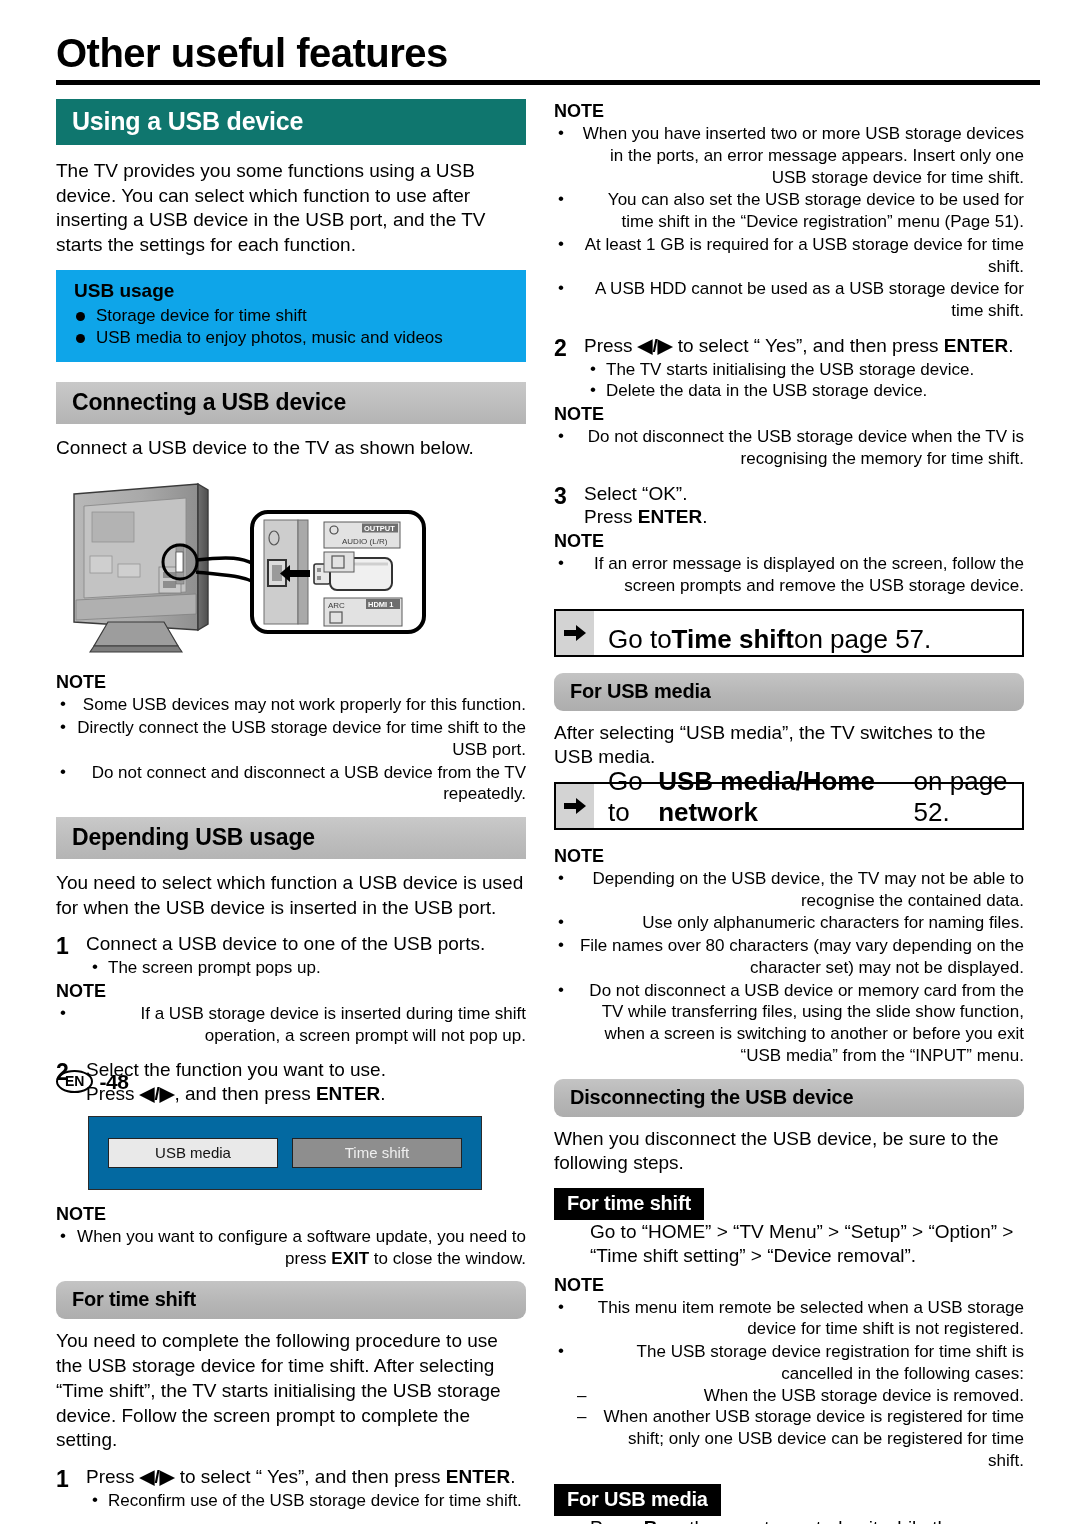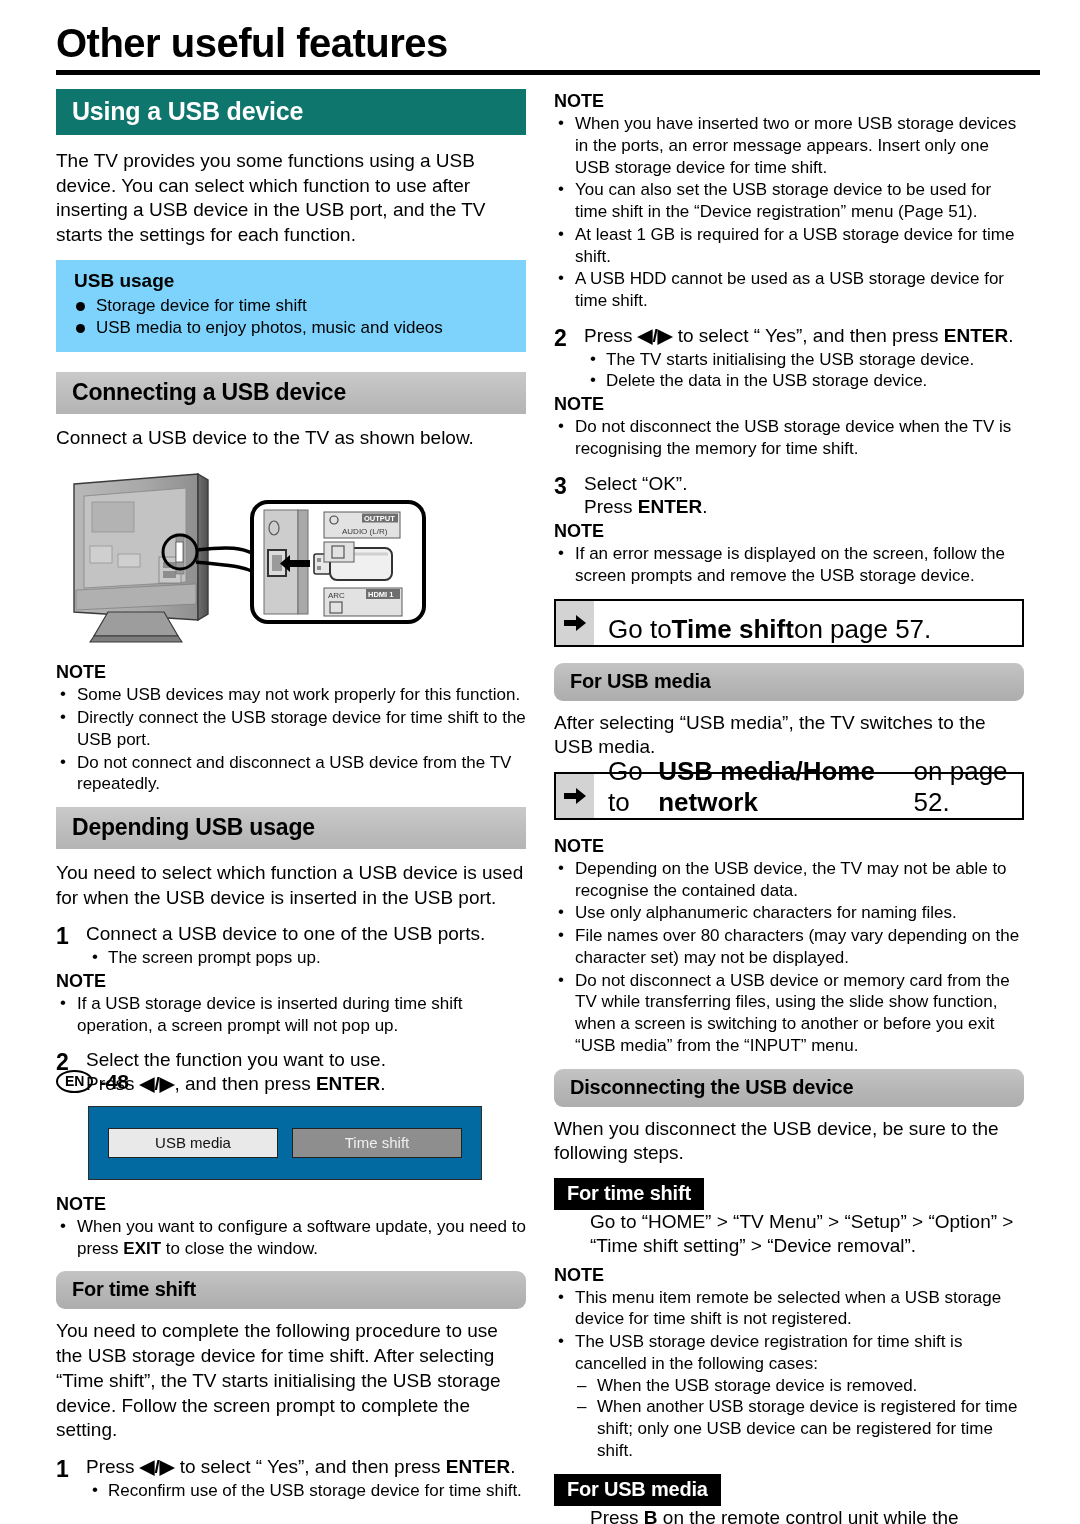--- a/index.html
+++ b/index.html
@@ -13,21 +13,21 @@
     font-family: "Liberation Sans", sans-serif;
     color: #000;
     position: relative;
     overflow: hidden;
   }
   .page {
     position: relative;
     width: 1080px;
     height: 1112px;
     box-sizing: border-box;
-    padding: 22px 40px 0 56px;
+    padding: 32px 40px 0 56px;
   }
 
   
   .page-title {
     font-size: 40px;
     font-weight: bold;
     letter-spacing: -0.5px;
     line-height: 1.05;
     margin: 0 0 6px 0;
   }
@@ -94,21 +94,21 @@
   
   p.body {
     font-size: 19px;
     line-height: 1.30;
     margin: 0 0 12px 0;
   }
   .tight { margin-bottom: 6px; }
 
   
   .usage-box {
-    background: #7dd3fc;
+    background: #0ea5e9;
     padding: 10px 14px 12px 18px;
     margin: 2px 0 20px 0;
   }
   .usage-title {
     font-size: 19px;
     font-weight: bold;
     margin: 0 0 3px 0;
   }
   .usage-list { margin: 0; padding: 0; list-style: none; }
   .usage-list li {
@@ -131,20 +131,21 @@
   
   .note-title {
     font-size: 18px;
     font-weight: bold;
     margin: 2px 0 1px 0;
   }
   ul.note {
     margin: 0 0 12px 0;
     padding: 0;
     list-style: none;
+    text-align: right;
   }
   ul.note > li {
     font-size: 17px;
     line-height: 1.28;
     padding-left: 21px;
     position: relative;
     margin-bottom: 1px;
   }
   ul.note > li::before {
     content: "\2022";

